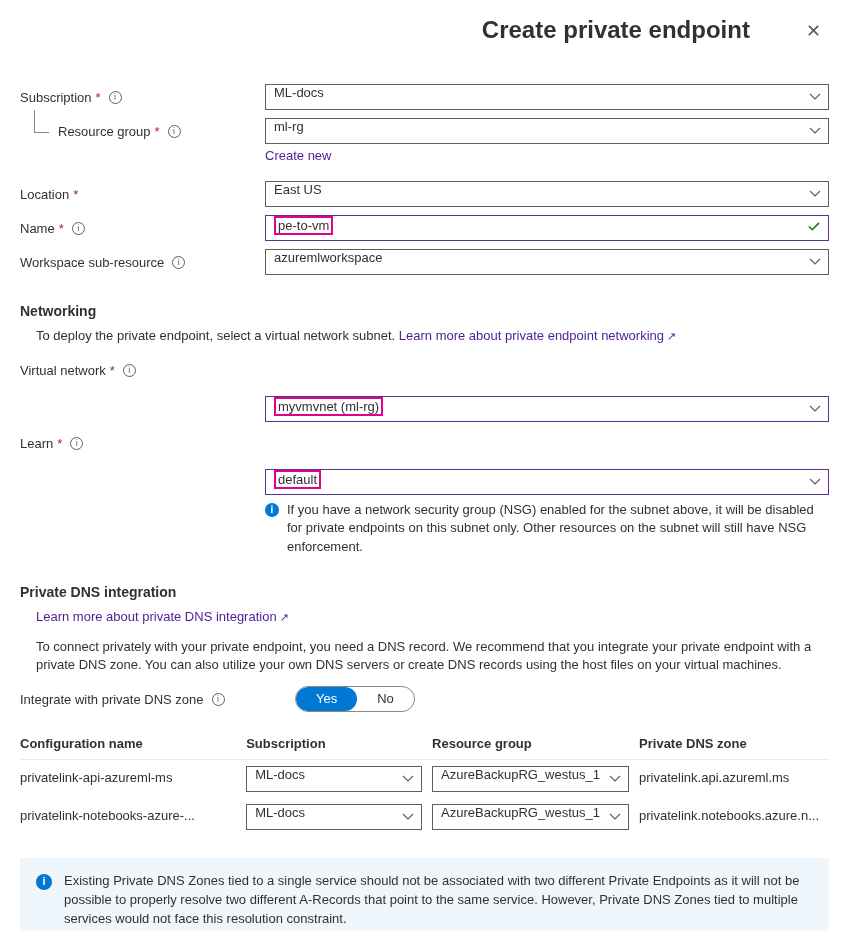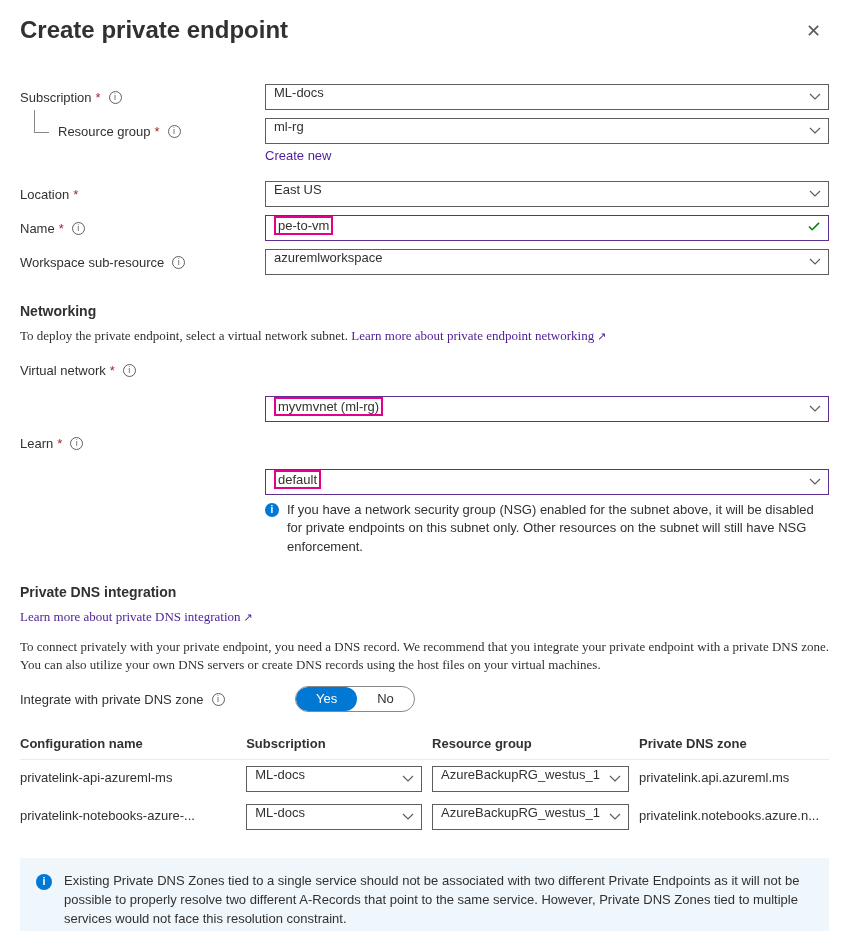--- a/index.html
+++ b/index.html
@@ -5,21 +5,21 @@
   * { box-sizing: border-box; }
   body {
     margin: 0;
     font-family: "Segoe UI", -apple-system, sans-serif;
     font-size: 13px;
     color: #323130;
     background: #fff;
     width: 849px;
   }
   .pane { padding: 16px 20px 0 20px; }
-  .header { display: flex; justify-content: space-between; align-items: flex-start; gap: 48px; }
+  .header { display: flex; justify-content: flex-end; align-items: flex-start; gap: 48px; }
   h1 { font-size: 24px; font-weight: 600; margin: 0 0 40px 0; }
   .close-x { font-size: 18px; color: #605e5c; cursor: pointer; padding: 4px 8px; }
   .row { display: flex; align-items: flex-start; margin-bottom: 8px; }
   .row .label-col { width: 245px; display: flex; align-items: center; min-height: 26px; }
   .row .field-col { flex: 1; }
   .row.sub .label-col { padding-left: 38px; position: relative; }
   .row.sub .label-col::before {
     content: ""; position: absolute; left: 14px; top: -8px; width: 14px; height: 22px;
     border-left: 1px solid #8a8886; border-bottom: 1px solid #8a8886;
   }
@@ -38,21 +38,21 @@
   .sel-wrap .chev {
     position: absolute; right: 8px; top: 50%; transform: translateY(-50%);
     pointer-events: none; color: #605e5c;
   }
   .textbox.valid { border-color: #5c2e91; padding-right: 30px; }
   .valid-check { position: absolute; right: 8px; top: 50%; transform: translateY(-50%); color: #107c10; }
   .purple-border .select { border-color: #5c2e91; margin-top: 39px; }
   .link { color: #4c1d95; text-decoration: none; cursor: pointer; }
   .link .ext { font-size: 11px; margin-left: 3px; }
   .section-head { font-weight: 600; font-size: 14px; margin: 28px 0 8px 0; }
-  .section-text { margin: 0 0 12px 0; line-height: 1.4; font-family: Liberation Serif, serif; }
+  .section-text { margin: 0 0 12px 16px; line-height: 1.4; }
   .info-inline { display: flex; gap: 8px; margin-top: 6px; font-size: 13px; line-height: 1.4; }
   .info-inline .icon-i {
     flex: 0 0 14px; width: 14px; height: 14px; border-radius: 50%;
     background: #0078d4; color: #fff; font-size: 10px; display: inline-flex;
     align-items: center; justify-content: center; font-weight: bold; margin-top: 2px;
   }
   .hl { border: 2px solid #e3008c; padding: 0 2px; display: inline-block; }
   .toggle { display: inline-flex; border: 1px solid #8a8886; border-radius: 13px; overflow: hidden; height: 26px; }
   .toggle .opt { padding: 0 20px; line-height: 24px; cursor: pointer; }
   .toggle .opt.active { background: #0078d4; color: #fff; border-radius: 13px; }

